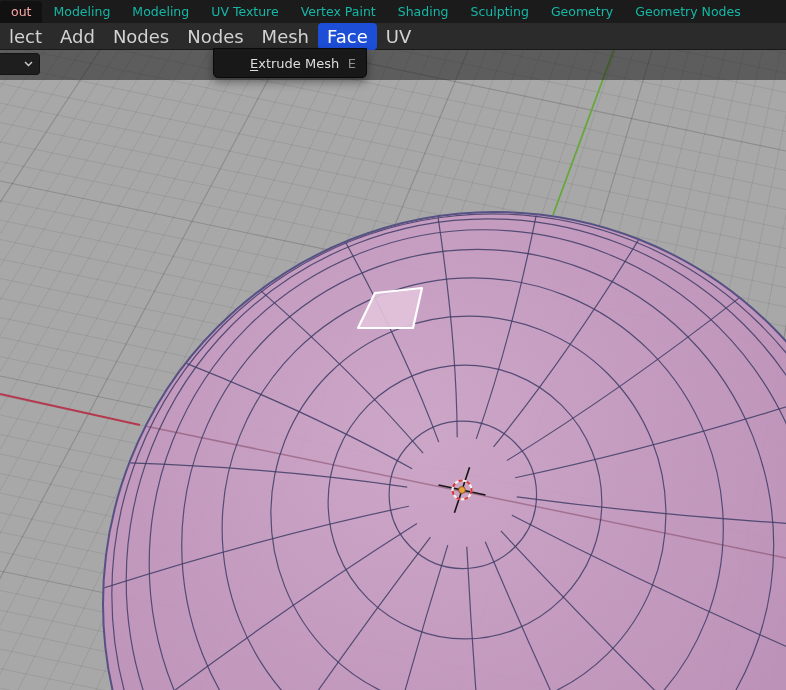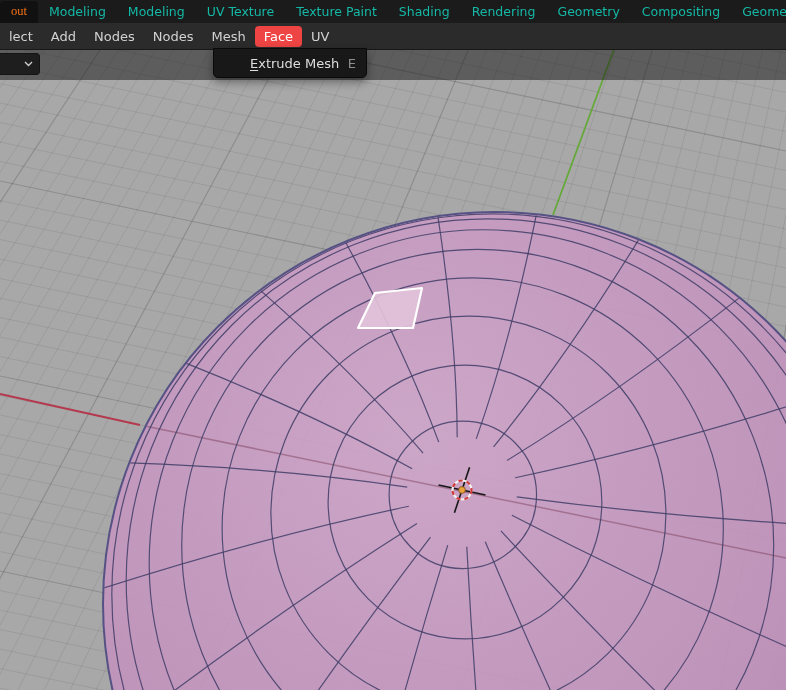--- a/index.html
+++ b/index.html
@@ -12,32 +12,32 @@
   
   .topbar{
     position:absolute;left:0;top:0;width:786px;height:23px;
     background:#1b1b1b;display:flex;align-items:center;
     border-bottom:1px solid #0e0e0e;z-index:30;
   }
   .ws-tab{
     font-size:12.5px;color:#14b8a6;padding:3px 11px 4px 11px;margin-top:1px;
     border-radius:4px 4px 0 0;white-space:nowrap;cursor:default;
   }
-  .ws-tab.active{background:#111111;color:#f97316;font-family:Liberation Serif, serif;}
+  .ws-tab.active{background:#111111;color:#fca5a5;}
   
   .vheader{
     position:absolute;left:0;top:23px;width:786px;height:26px;
     background:#2b2b2b;display:flex;align-items:center;
     border-bottom:1px solid #191919;z-index:30;
   }
   .menu-item{
-    font-size:13px;color:#d2d2d2;padding:3px 9px;border-radius:4px;
+    font-size:18px;color:#d2d2d2;padding:3px 9px;border-radius:4px;
     white-space:nowrap;cursor:default;
   }
-  .menu-item.active{background:#ef4444;color:#ffffff;}
+  .menu-item.active{background:#1d4ed8;color:#ffffff;}
   .hdr-widgets{position:absolute;left:323px;top:26px;height:21px;display:flex;gap:5px;align-items:center;}
   .pill{
     height:20px;display:flex;align-items:center;border-radius:4px;
     background:#1d1d1d;padding:0 5px;gap:4px;
   }
   .pill.btnish{background:#313131;}
   .pill .lbl{font-size:12.5px;color:#d6d6d6;padding:0 2px;}
   .swatch{width:13px;height:13px;background:#e8e8e8;border-radius:2px;}
   .dim{opacity:.5;}
   
@@ -260,25 +260,24 @@
   <svg width="9" height="6" viewBox="0 0 9 6">
     <polyline points="1,1 4.5,4.5 8,1" fill="none" stroke="#cccccc" stroke-width="1.4"></polyline>
   </svg>
 </div>
 
 <div class="topbar" id="topbar">
     <div class="ws-tab active">out</div>
     <div class="ws-tab">Modeling</div>
     <div class="ws-tab">Modeling</div>
     <div class="ws-tab">UV Texture</div>
-    <div class="ws-tab">Texture Paint</div>
+    <div class="ws-tab">Vertex Paint</div>
     <div class="ws-tab">Shading</div>
-    <div class="ws-tab">Rendering</div>
+    <div class="ws-tab">Sculpting</div>
     <div class="ws-tab">Geometry</div>
-    <div class="ws-tab">Compositing</div>
     <div class="ws-tab">Geometry Nodes</div>
   </div>
 
 <div class="vheader" id="vheader">
     <div class="menu-item">lect</div>
     <div class="menu-item">Add</div>
     <div class="menu-item">Nodes</div>
     <div class="menu-item">Nodes</div>
     <div class="menu-item">Mesh</div>
     <div class="menu-item active">Face</div>

